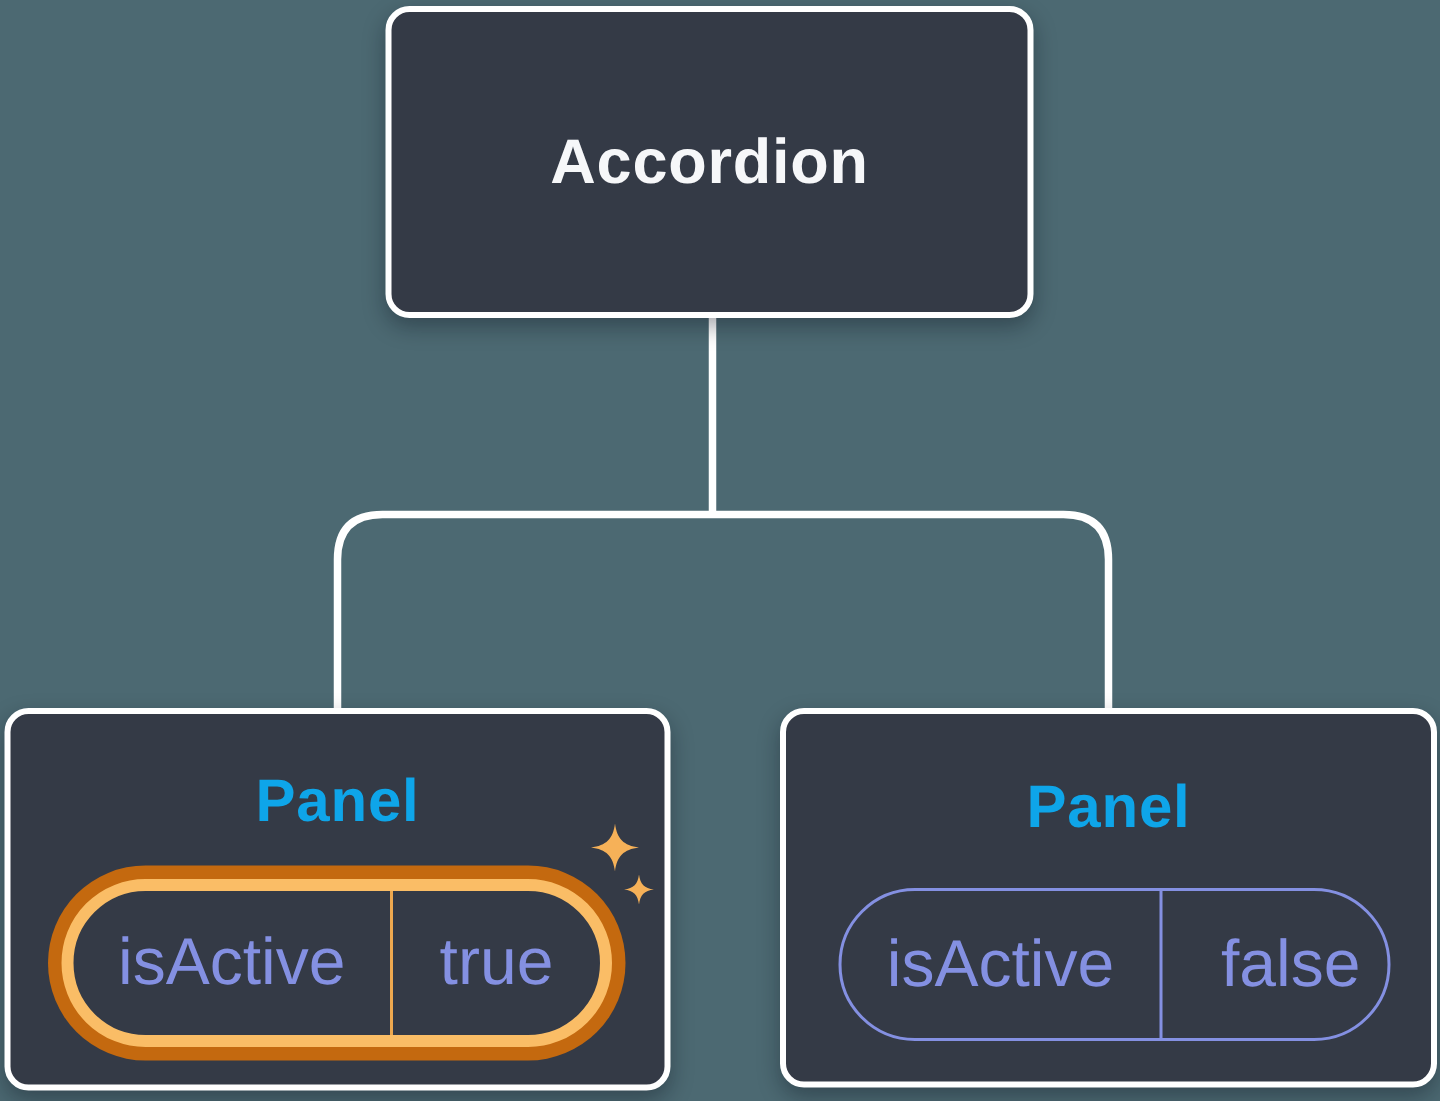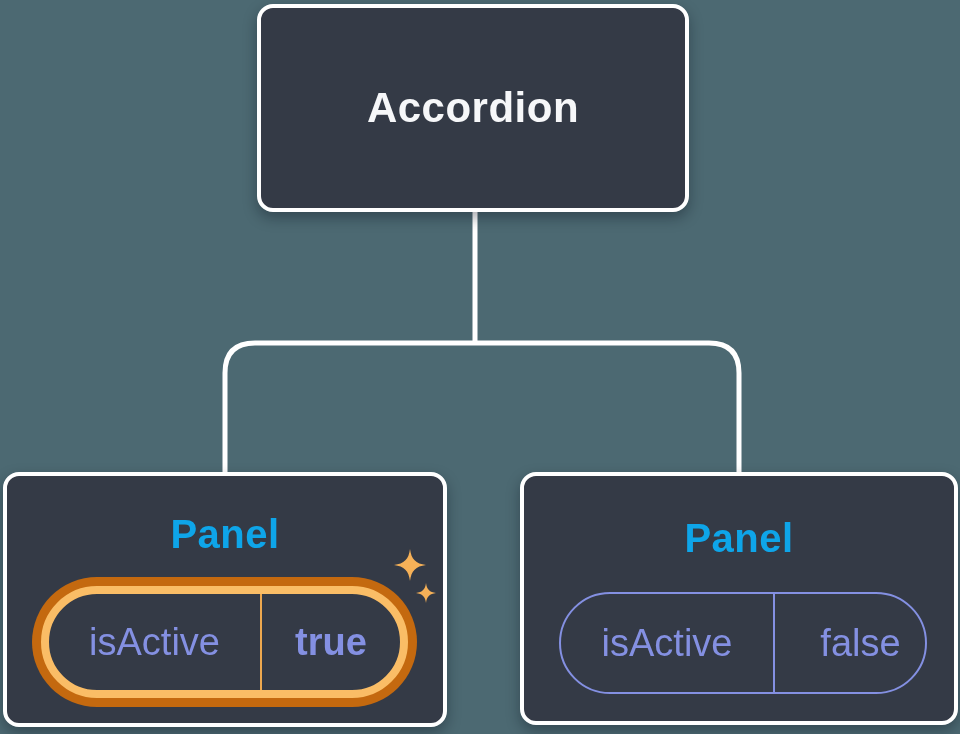--- a/index.html
+++ b/index.html
@@ -62,23 +62,23 @@
     width: 368px; height: 102px; box-sizing: border-box;
     border: 2px solid #8490E2; border-radius: 999px;
     display: flex; align-items: stretch; overflow: hidden;
   }
   .pill-plain .cell-name  { width: 212px; }
   .pill-plain .cell-value { flex: 1; margin-left: 21px; }
   .pill-divider-purple { width: 2px; background: #8490E2; }
 
   .pill-cell {
     display: flex; align-items: center; justify-content: center;
-    color: #8490E2; font-size: 38px;
+    color: #8490E2; font-size: 44px;
   }
-  .pill-cell.value-true { font-weight: 700; }
+  .pill-cell.value-true { font-weight: 400; }
 
   .sparkle { position: absolute; }
   .sparkle-large { left: 387px; top: 72px;  width: 32px; height: 34px; }
   .sparkle-small { left: 409px; top: 107px; width: 20px; height: 20px; }
 </style>
 </head>
 <body>
 
 <div class="stage">
 

